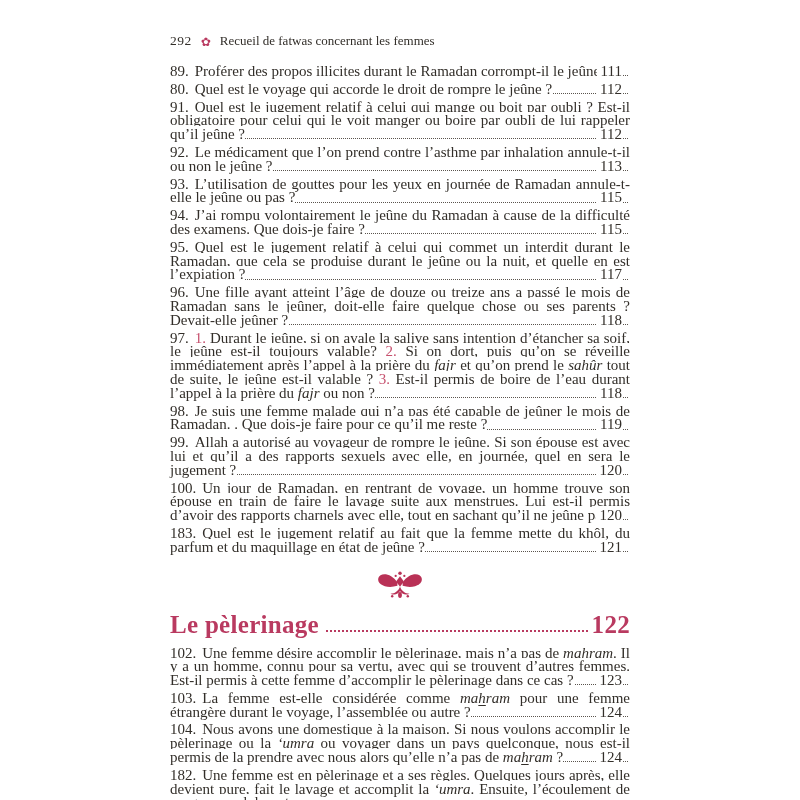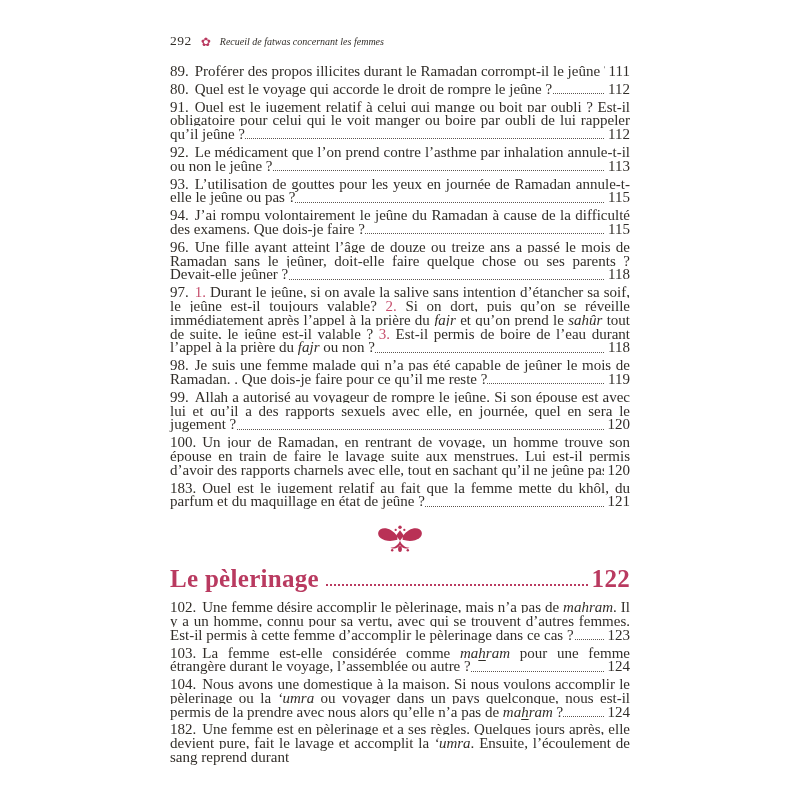--- a/index.html
+++ b/index.html
@@ -37,22 +37,21 @@
     font-size: 13.5px;
   }
   .pagehead .pnum { letter-spacing: 0.5px; }
   .pagehead .flower {
     font-family: "DejaVu Sans", sans-serif;
     color: var(--accent);
     font-size: 12px;
     position: relative; top: 1px;
   }
   .pagehead .ptitle {
-    font-style: italic;
-    font-size: 10px;
+    font-size: 13px;
   }
 
   
   .entry {
     position: relative;
     text-align: justify;
     font-size: 15px;
     line-height: 13.8px;
     margin-bottom: 4px;
   }
@@ -63,21 +62,21 @@
   }
   .entry .num { margin-right: 6px; }
   .entry .leader {
     position: absolute;
     left: 0; right: 2px; bottom: 2.5px;
     border-bottom: 1.7px dotted var(--dots);
     z-index: 0;
   }
   .entry .pg {
     position: absolute;
-    right: 0; bottom: 0;
+    right: 8px; bottom: 0;
     z-index: 1;
     background: var(--paper);
     padding-left: 4px;
   }
   .it { font-style: italic; }
   .hul { text-decoration: underline; text-underline-offset: 1.5px; }
   .rednum { color: var(--rednum); }
 
   
   .divider {
@@ -129,20 +128,21 @@
       <span class="ptitle">Recueil de fatwas concernant les femmes</span>
     </header>
 
     <div>
         <p class="entry"><span class="txt"><span class="num">89.</span><span>Proférer des propos illicites durant le Ramadan corrompt-il le jeûne ?</span></span><span class="leader"></span><span class="pg">111</span></p>
         <p class="entry"><span class="txt"><span class="num">80.</span><span>Quel est le voyage qui accorde le droit de rompre le jeûne ?</span></span><span class="leader"></span><span class="pg">112</span></p>
         <p class="entry"><span class="txt"><span class="num">91.</span><span>Quel est le jugement relatif à celui qui mange ou boit par oubli ? Est-il obligatoire pour celui qui le voit manger ou boire par oubli de lui rappeler qu’il jeûne ? </span></span><span class="leader"></span><span class="pg">112</span></p>
         <p class="entry"><span class="txt"><span class="num">92.</span><span>Le médicament que l’on prend contre l’asthme par inhalation annule-t-il ou non le jeûne ?</span></span><span class="leader"></span><span class="pg">113</span></p>
         <p class="entry"><span class="txt"><span class="num">93.</span><span>L’utilisation de gouttes pour les yeux en journée de Ramadan annule-t-elle le jeûne ou pas ? </span></span><span class="leader"></span><span class="pg">115</span></p>
         <p class="entry"><span class="txt"><span class="num">94.</span><span>J’ai rompu volontairement le jeûne du Ramadan à cause de la difficulté des examens. Que dois-je faire ?</span></span><span class="leader"></span><span class="pg">115</span></p>
+        <p class="entry"><span class="txt"><span class="num">95.</span><span>Quel est le jugement relatif à celui qui commet un interdit durant le Ramadan, que cela se produise durant le jeûne ou la nuit, et quelle en est l’expiation ?</span></span><span class="leader"></span><span class="pg">117</span></p>
         <p class="entry"><span class="txt"><span class="num">96.</span><span>Une fille ayant atteint l’âge de douze ou treize ans a passé le mois de Ramadan sans le jeûner, doit-elle faire quelque chose ou ses parents ? Devait-elle jeûner ?</span></span><span class="leader"></span><span class="pg">118</span></p>
         <p class="entry"><span class="txt"><span class="num">97.</span><span class="rednum">1. </span><span>Durant le jeûne, si on avale la salive sans intention d’étancher sa soif, le jeûne est-il toujours valable? </span><span class="rednum">2. </span><span>Si on dort, puis qu’on se réveille immédiatement après l’appel à la prière du </span><span class="it">fajr</span><span> et qu’on prend le </span><span class="it">sahûr</span><span> tout de suite, le jeûne est-il valable ? </span><span class="rednum">3. </span><span>Est-il permis de boire de l’eau durant l’appel à la prière du </span><span class="it">fajr</span><span> ou non ?</span></span><span class="leader"></span><span class="pg">118</span></p>
         <p class="entry"><span class="txt"><span class="num">98.</span><span>Je suis une femme malade qui n’a pas été capable de jeûner le mois de Ramadan. . Que dois-je faire pour ce qu’il me reste ?</span></span><span class="leader"></span><span class="pg">119</span></p>
         <p class="entry"><span class="txt"><span class="num">99.</span><span>Allah a autorisé au voyageur de rompre le jeûne. Si son épouse est avec lui et qu’il a des rapports sexuels avec elle, en journée, quel en sera le jugement ? </span></span><span class="leader"></span><span class="pg">120</span></p>
         <p class="entry"><span class="txt"><span class="num">100.</span><span>Un jour de Ramadan, en rentrant de voyage, un homme trouve son épouse en train de faire le lavage suite aux menstrues. Lui est-il permis d’avoir des rapports charnels avec elle, tout en sachant qu’il ne jeûne pas ? </span></span><span class="leader"></span><span class="pg">120</span></p>
         <p class="entry"><span class="txt"><span class="num">183.</span><span>Quel est le jugement relatif au fait que la femme mette du khôl, du parfum et du maquillage en état de jeûne ? </span></span><span class="leader"></span><span class="pg">121</span></p>
       </div>
 
     <div class="divider">
       <svg width="52" height="34" viewBox="0 0 60 36">

